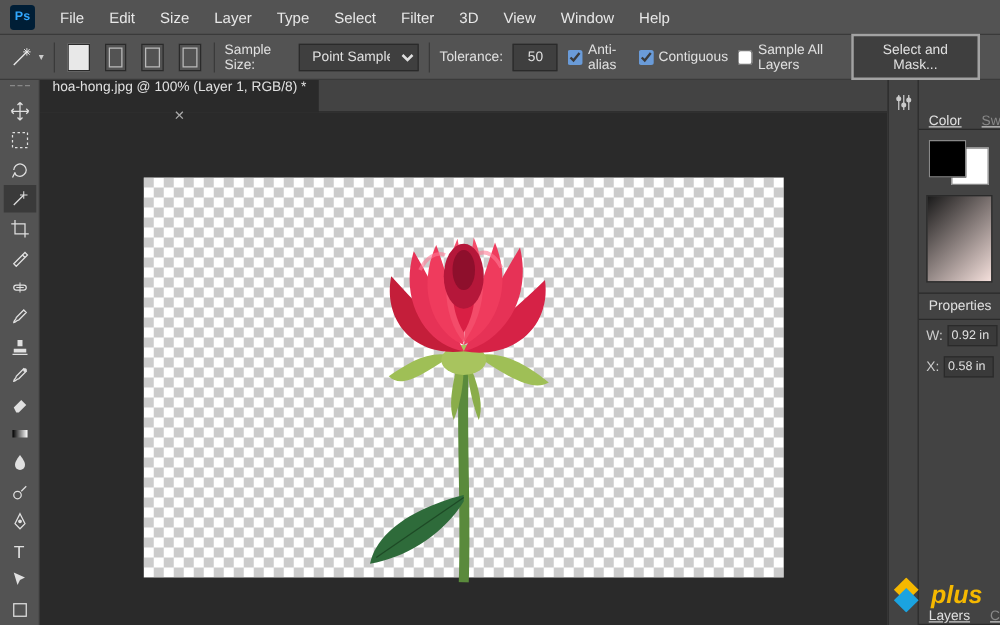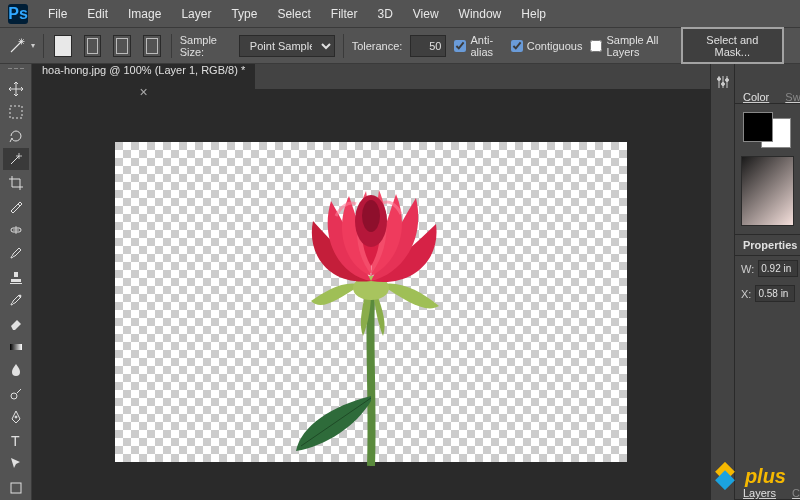--- a/index.html
+++ b/index.html
@@ -1,35 +1,35 @@
 <!DOCTYPE html>
 <html><head>
 <meta charset="utf-8">
 <style>
 * { margin: 0; padding: 0; box-sizing: border-box; font-family: "Segoe UI", Tahoma, sans-serif; }
 body { background: #535353; width: 800px; height: 500px; overflow: hidden; position: relative; }
 
 
 .menubar { height: 28px; background: #535353; display: flex; align-items: center; padding: 0 8px; border-bottom: 1px solid #3a3a3a; }
-.ps-logo { width: 20px; height: 20px; background: #001e36; border-radius: 3px; display: flex; align-items: center; justify-content: center; color: #31a8ff; font-size: 16px; font-weight: bold; margin-right: 10px; }
+.ps-logo { width: 20px; height: 20px; background: #001e36; border-radius: 3px; display: flex; align-items: center; justify-content: center; color: #31a8ff; font-size: 10px; font-weight: bold; margin-right: 10px; }
 .menu-item { color: #e8e8e8; font-size: 12px; padding: 0 10px; cursor: pointer; }
 
 
 .optbar { height: 36px; background: #535353; display: flex; align-items: center; padding: 0 8px; gap: 8px; border-bottom: 1px solid #3a3a3a; }
 .wand-icon { width: 24px; height: 24px; display: flex; align-items: center; justify-content: center; color: #e8e8e8; }
 .wand-icon svg { width: 18px; height: 18px; }
 .chev { color: #ccc; font-size: 8px; margin-left: -4px; }
 .divider { width: 1px; height: 24px; background: #3a3a3a; }
 .mode-btn { width: 22px; height: 22px; background: #444; border: 1px solid #2a2a2a; display: inline-block; margin: 0 2px; }
 .mode-btn.sq { background: #e8e8e8; }
 .mode-btn.s2, .mode-btn.s3, .mode-btn.s4 { background: #535353; position: relative; }
 .mode-btn.s2::before, .mode-btn.s3::before, .mode-btn.s4::before { content: ""; position: absolute; inset: 2px; border: 1px solid #bbb; }
 .opt-label { color: #e0e0e0; font-size: 11px; }
 .opt-select { background: #3f3f3f; color: #e0e0e0; border: 1px solid #2a2a2a; font-size: 11px; height: 22px; width: 96px; padding: 0 6px; }
-.opt-input { background: #3f3f3f; color: #e0e0e0; border: 1px solid #2a2a2a; font-size: 11px; height: 22px; width: 36px; padding: 0 4px; text-align: right; }
+.opt-input { background: #3f3f3f; color: #e0e0e0; border: 1px solid #2a2a2a; font-size: 11px; height: 22px; width: 36px; padding: 0 4px; text-align: center; }
 .opt-chk { display: flex; align-items: center; gap: 4px; color: #e0e0e0; font-size: 11px; }
 .opt-chk input { width: 12px; height: 12px; accent-color: #6a9bd8; }
 .opt-btn { background: #3f3f3f; color: #e0e0e0; border: 2px solid #a3a3a3; font-size: 11px; height: 37px; padding: 0 14px; margin-left: auto; margin-right: 8px; }
 
 
 .main { display: flex; height: calc(500px - 64px); }
 
 
 .tools { width: 32px; background: #535353; border-right: 1px solid #3a3a3a; display: flex; flex-direction: column; align-items: center; padding-top: 4px; }
 .tools .handle { width: 26px; height: 6px; display: flex; justify-content: center; gap: 2px; margin-bottom: 4px; }
@@ -58,42 +58,42 @@
 
 
 .rpanel { width: 66px; background: #434343; border-left: 1px solid #2a2a2a; display: flex; flex-direction: column; font-size: 11px; color: #ccc; }
 .rpanel .sec-tabs { height: 40px; display: flex; align-items: flex-end; border-bottom: 1px solid #2a2a2a; text-decoration: underline; }
 .rpanel .sec-tab { padding: 0 8px; color: #e0e0e0; font-size: 11px; }
 .rpanel .sec-tab.dim { color: #888; }
 .color-chip { width: 48px; height: 36px; position: relative; margin: 8px; }
 .color-chip .fg { width: 30px; height: 30px; background: #000; border: 1px solid #888; position: absolute; top: 0; left: 0; }
 .color-chip .bg { width: 30px; height: 30px; background: #fff; border: 1px solid #888; position: absolute; bottom: 0; right: 0; }
 .gradient-box { margin: 0 6px 8px 6px; height: 70px; background: linear-gradient(135deg, #1a1a1a, #f5e0dc); border: 1px solid #2a2a2a; }
-.sec-hdr { height: 22px; display: flex; align-items: center; padding: 0 8px; font-weight: bold; color: #e0e0e0; border-top: 1px solid #2a2a2a; border-bottom: 1px solid #2a2a2a; }
+.sec-hdr { height: 22px; display: flex; align-items: center; padding: 0 8px; font-weight: normal; color: #e0e0e0; border-top: 1px solid #2a2a2a; border-bottom: 1px solid #2a2a2a; }
 .prop-row { display: flex; align-items: center; gap: 4px; padding: 4px 6px; }
 .prop-row .lab { width: 14px; color: #ccc; }
 .prop-row input { background: #3a3a3a; border: 1px solid #2a2a2a; color: #e0e0e0; width: 40px; font-size: 10px; padding: 2px; }
 .prop-type { padding: 4px 8px; display: flex; align-items: center; gap: 4px; }
 .prop-type .tiny { width: 14px; height: 14px; border: 1px solid #888; }
 
 
 .watermark { position: absolute; bottom: 10px; right: 14px; display: flex; align-items: center; gap: 6px; color: #1ba3e0; font-weight: bold; font-size: 20px; font-style: italic; }
 .watermark .logo { width: 28px; height: 28px; }
 
 
 .rose-svg { width: 260px; height: 320px; display: block; }
 </style>
 </head>
 <body>
 
 <div class="menubar">
   <div class="ps-logo">Ps</div>
   <div class="menu-item">File</div>
   <div class="menu-item">Edit</div>
-  <div class="menu-item">Image</div>
+  <div class="menu-item">Size</div>
   <div class="menu-item">Layer</div>
   <div class="menu-item">Type</div>
   <div class="menu-item">Select</div>
   <div class="menu-item">Filter</div>
   <div class="menu-item">3D</div>
   <div class="menu-item">View</div>
   <div class="menu-item">Window</div>
   <div class="menu-item">Help</div>
 </div>
 

